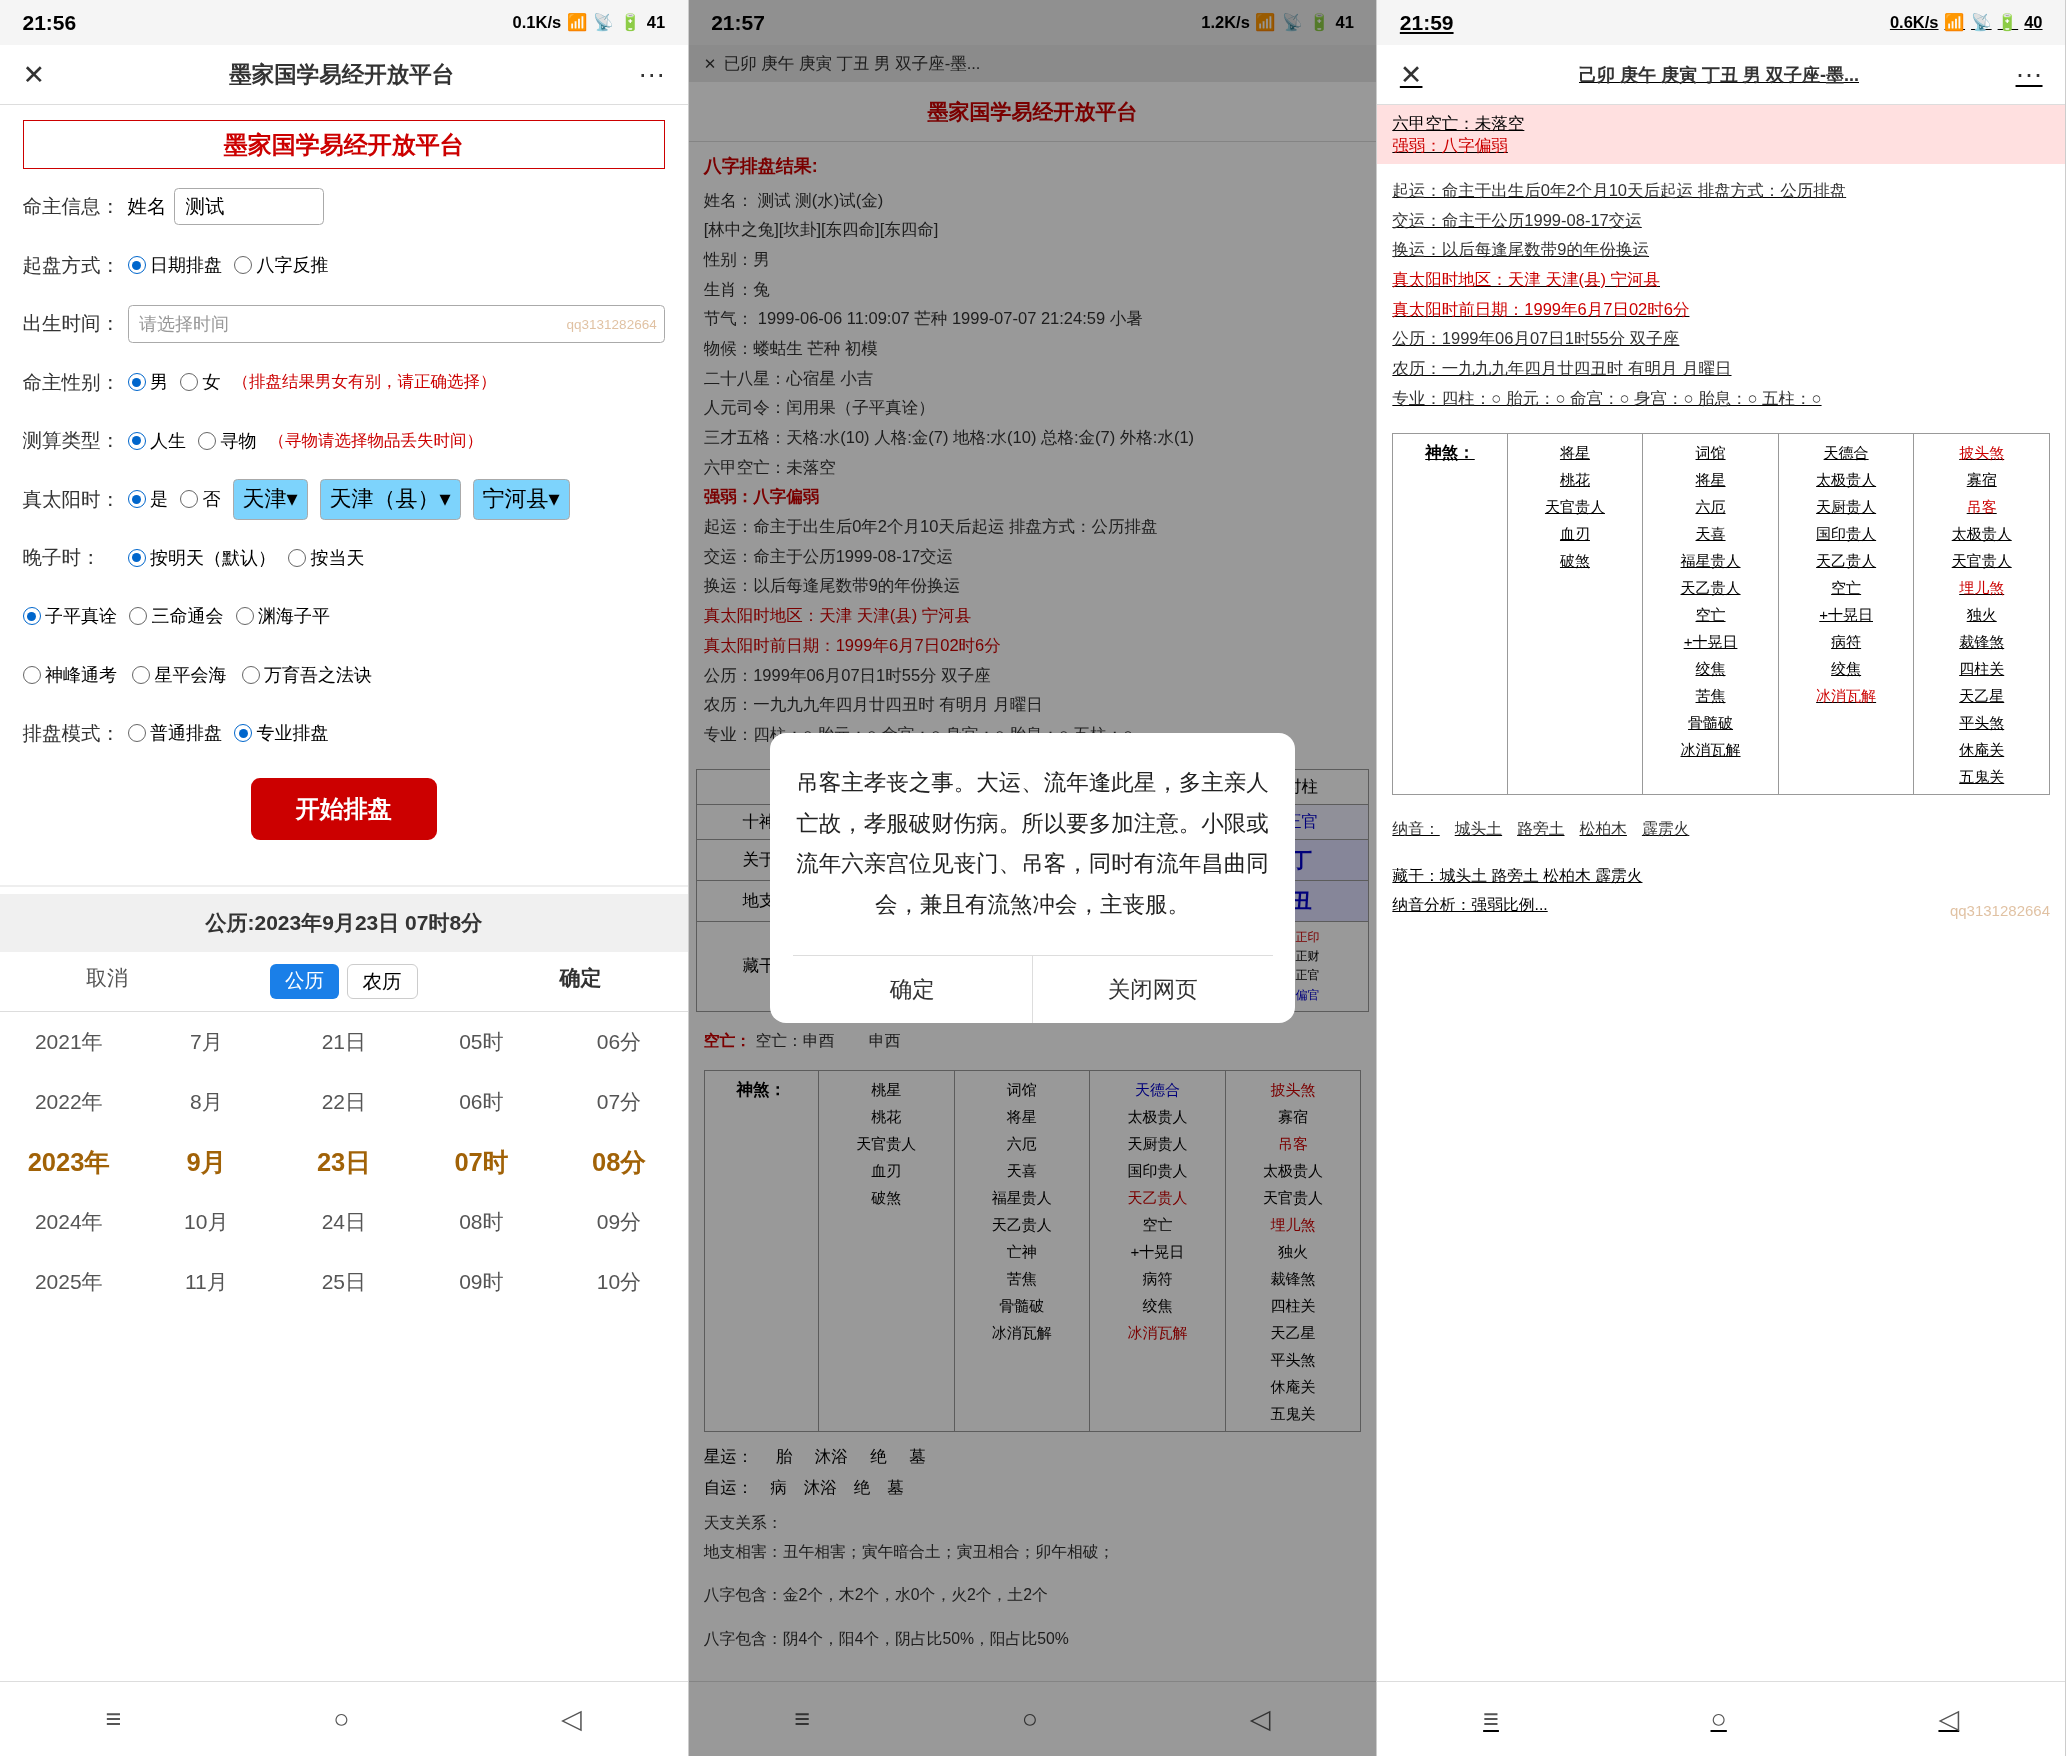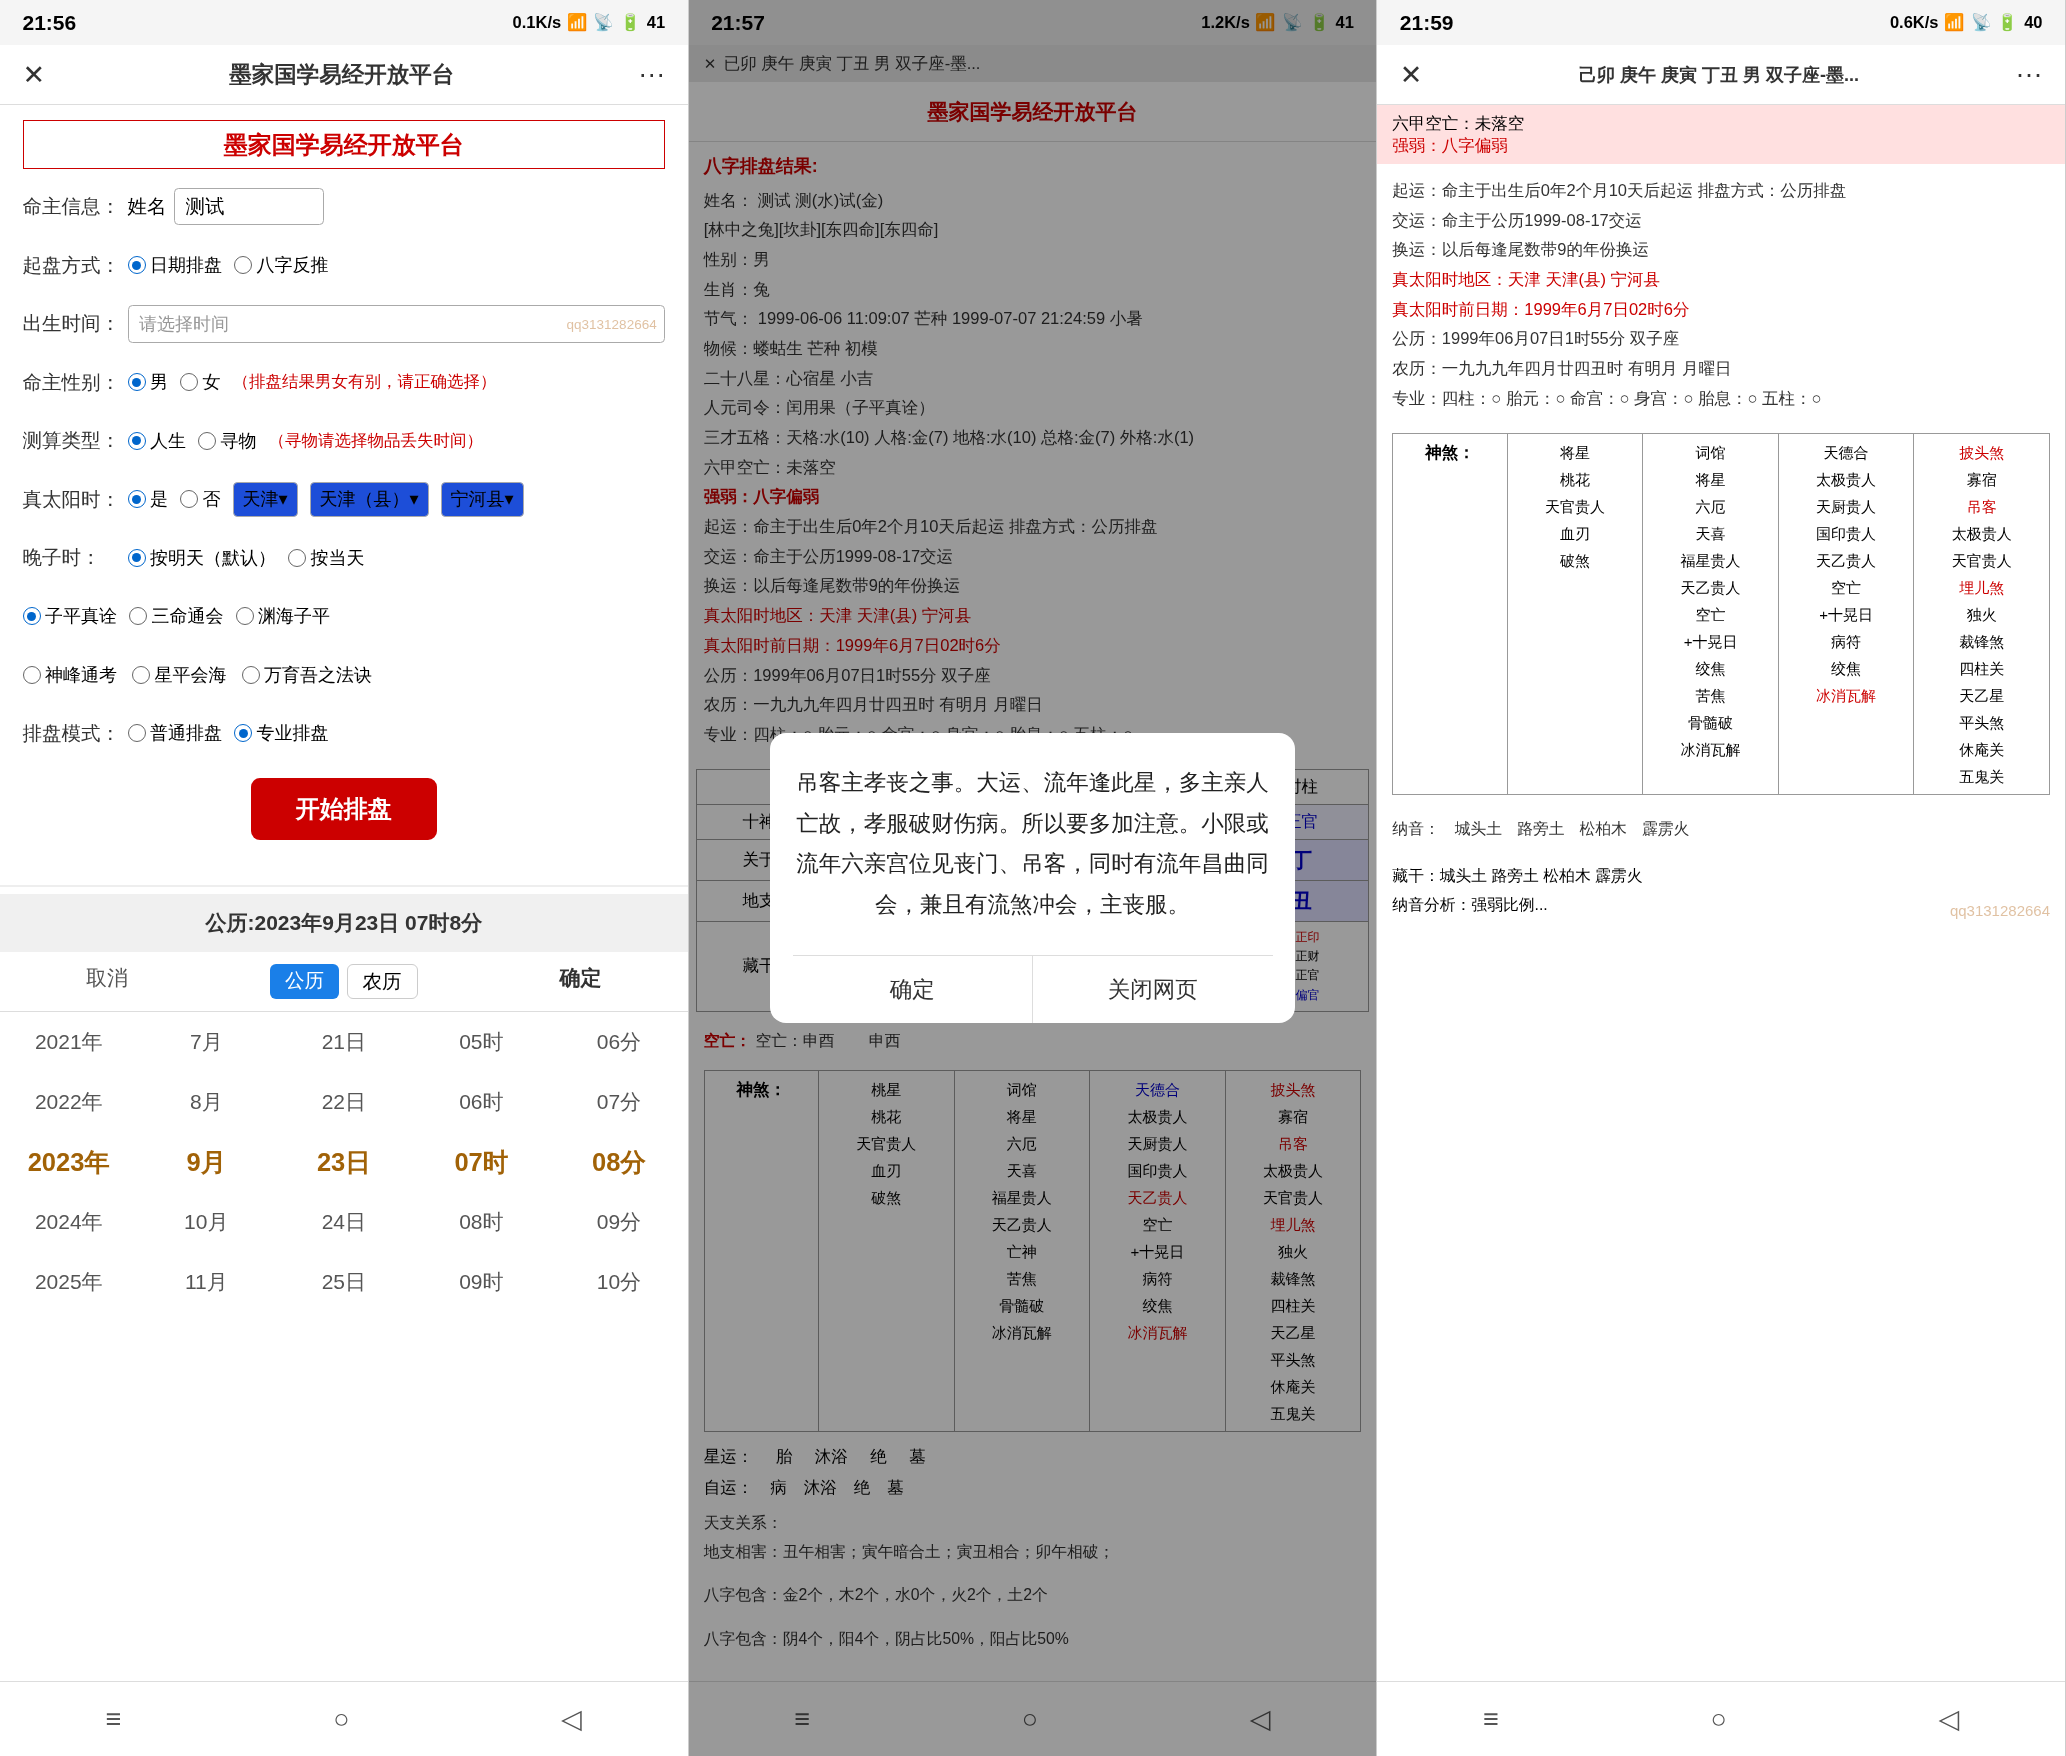--- a/index.html
+++ b/index.html
@@ -166,22 +166,22 @@
       font-size: 18px;
       color: #999;
       background: white;
       flex: 1;
     }
 
     .select-box {
       border: 0.8px solid #aaa;
       border-radius: 4.5px;
       padding: 4.5px 9px;
-      font-size: 18px;
-      background: #1d4ed8;
+      font-size: 22px;
+      background: #7dd3fc;
     }
 
     .note-text {
       font-size: 16.5px;
       color: #cc0000;
     }
 
     .watermark {
       color: #cc9966;
       font-size: 16.5px;
@@ -852,21 +852,21 @@
     </div>
   </div>
 
   <div class="bottom-nav">
     <span class="nav-icon">≡</span>
     <span class="nav-icon">○</span>
     <span class="nav-icon">◁</span>
   </div>
 </div>
 
-<div class="phone" style="background:#c2410c;">
+<div class="phone" style="background:#c2410c;text-decoration:underline;">
 
   <div class="status-bar">
     <span>21:59</span>
     <div class="icons">
       <span>0.6K/s</span>
       <span>📶</span>
       <span>📡</span>
       <span>🔋</span>
       <span>40</span>
     </div>

